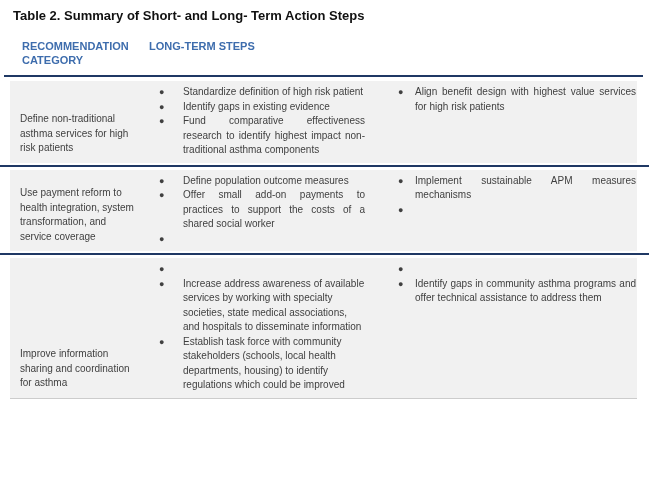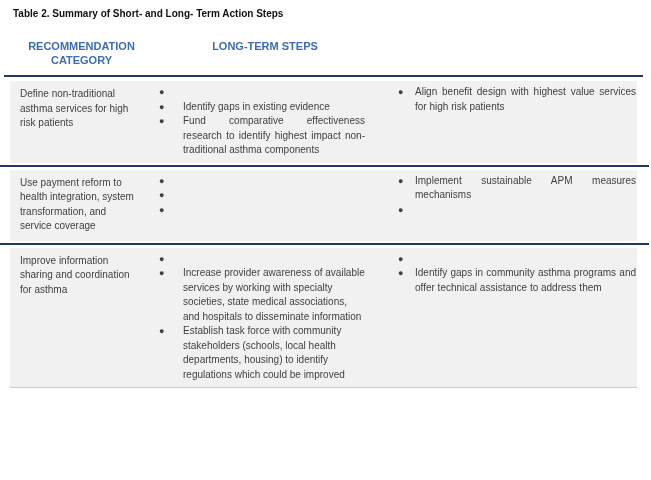--- a/index.html
+++ b/index.html
@@ -13,41 +13,40 @@
   html,body{width:651px;height:480px;}
   body{
     background:#ffffff;
     font-family:"Liberation Sans", sans-serif;
     position:relative;
     overflow:hidden;
   }
   .title{
     position:absolute;
     left:13px; top:8px;
-    font-size:10px;
+    font-size:13px;
     font-weight:bold;
     color:var(--title-text);
     letter-spacing:0;
   }
   .tbl{
     position:absolute;
     left:4px; top:36px;
     width:639px;
   }
   .grid{
     display:grid;
     grid-template-columns:135px 240px 252px;
     margin:0 6px;
   }
   .hdr-cell{
     color:var(--header-text);
     font-weight:bold;
     font-size:11px;
     line-height:14px;
-    text-align:center;
     padding:3px 4px 8px 4px;
     align-self:start;
   }
   .hdr-cat{padding-left:12px;}
   .rule{
     height:2px;
     background:var(--rule);
   }
   .hdr-rule{margin-bottom:4px;}
   .row{
@@ -64,21 +63,21 @@
   }
   .sep::before{
     content:"";
     position:absolute;
     left:-6px; right:-6px; top:2px;
     height:2px;
     background:var(--rule);
   }
   .cat-cell{
     display:flex;
-    align-items:flex-start;
+    align-items:flex-end;
     padding:2px 10px 2px 10px;
   }
   .blist{list-style:none;}
   .bitem{display:flex;}
   .bmark{
     flex:0 0 38px;
     padding-left:14px;
     font-size:9px;
     line-height:14.5px;
     color:#404040;
@@ -102,20 +101,21 @@
 
   <div class="rule hdr-rule"></div>
 
   <div class="grid row">
     <div class="cat-cell">
       <span>Define non-traditional asthma services for high risk patients</span>
     </div>
     <ul class="blist col2">
       <li class="bitem">
         <span class="bmark">●</span>
+        <span class="btext">Standardize definition of high risk patient</span>
       </li>
       <li class="bitem">
         <span class="bmark">●</span>
         <span class="btext">Identify gaps in existing evidence</span>
       </li>
       <li class="bitem">
         <span class="bmark">●</span>
         <span class="btext just">Fund comparative effectiveness research to identify highest impact non-traditional asthma components</span>
       </li>
     </ul>
@@ -129,23 +129,25 @@
 
   <div class="sep"></div>
 
   <div class="grid row">
     <div class="cat-cell">
       <span>Use payment reform to health integration, system transformation, and service coverage</span>
     </div>
     <ul class="blist col2">
       <li class="bitem">
         <span class="bmark">●</span>
+        <span class="btext">Define population outcome measures</span>
       </li>
       <li class="bitem">
         <span class="bmark">●</span>
+        <span class="btext just">Offer small add-on payments to practices to support the costs of a shared social worker</span>
       </li>
       <li class="bitem">
         <span class="bmark">●</span>
       </li>
     </ul>
     <ul class="blist col3">
       <li class="bitem">
         <span class="bmark">●</span>
         <span class="btext just">Implement sustainable APM measures mechanisms</span>
       </li>
@@ -160,21 +162,21 @@
   <div class="grid row last">
     <div class="cat-cell">
       <span>Improve information sharing and coordination for asthma</span>
     </div>
     <ul class="blist col2">
       <li class="bitem">
         <span class="bmark">●</span>
       </li>
       <li class="bitem">
         <span class="bmark">●</span>
-        <span class="btext">Increase provider awareness of available services by working with specialty societies, state medical associations, and hospitals to disseminate information</span>
+        <span class="btext">Increase address awareness of available services by working with specialty societies, state medical associations, and hospitals to disseminate information</span>
       </li>
       <li class="bitem">
         <span class="bmark">●</span>
         <span class="btext">Establish task force with community stakeholders (schools, local health departments, housing) to identify regulations which could be improved</span>
       </li>
     </ul>
     <ul class="blist col3">
       <li class="bitem">
         <span class="bmark">●</span>
       </li>

